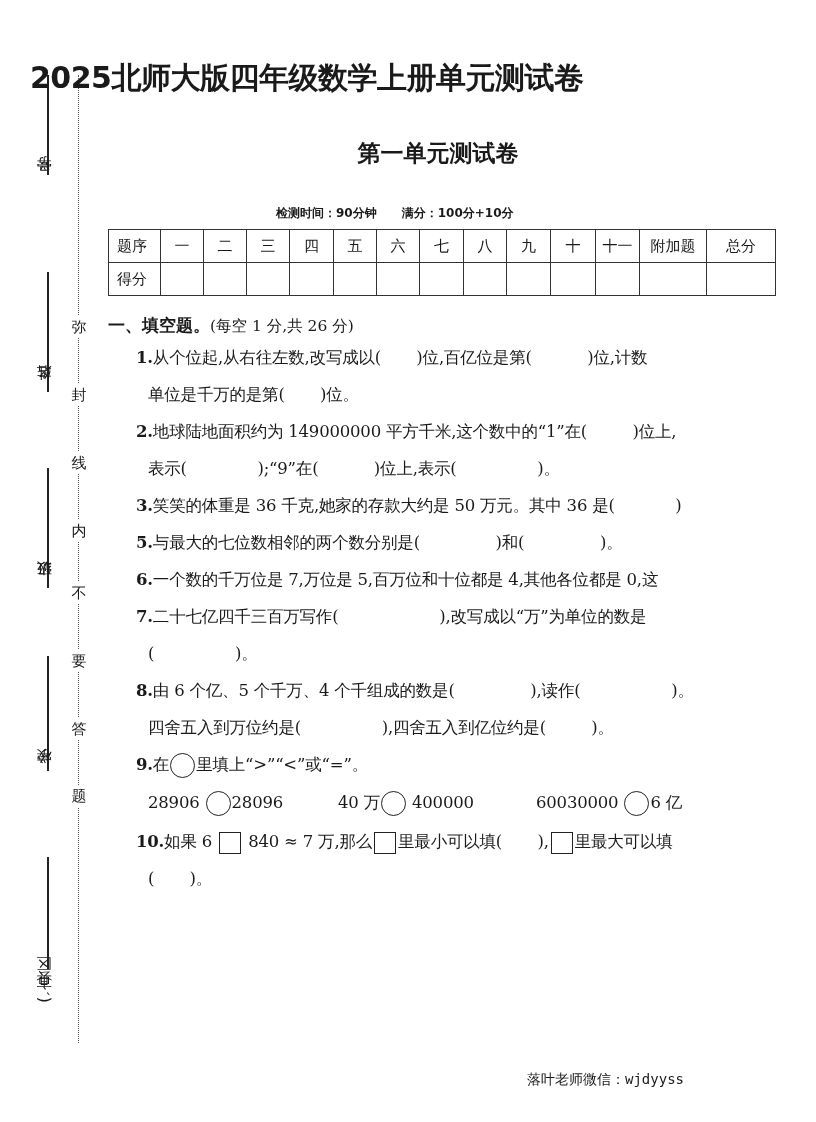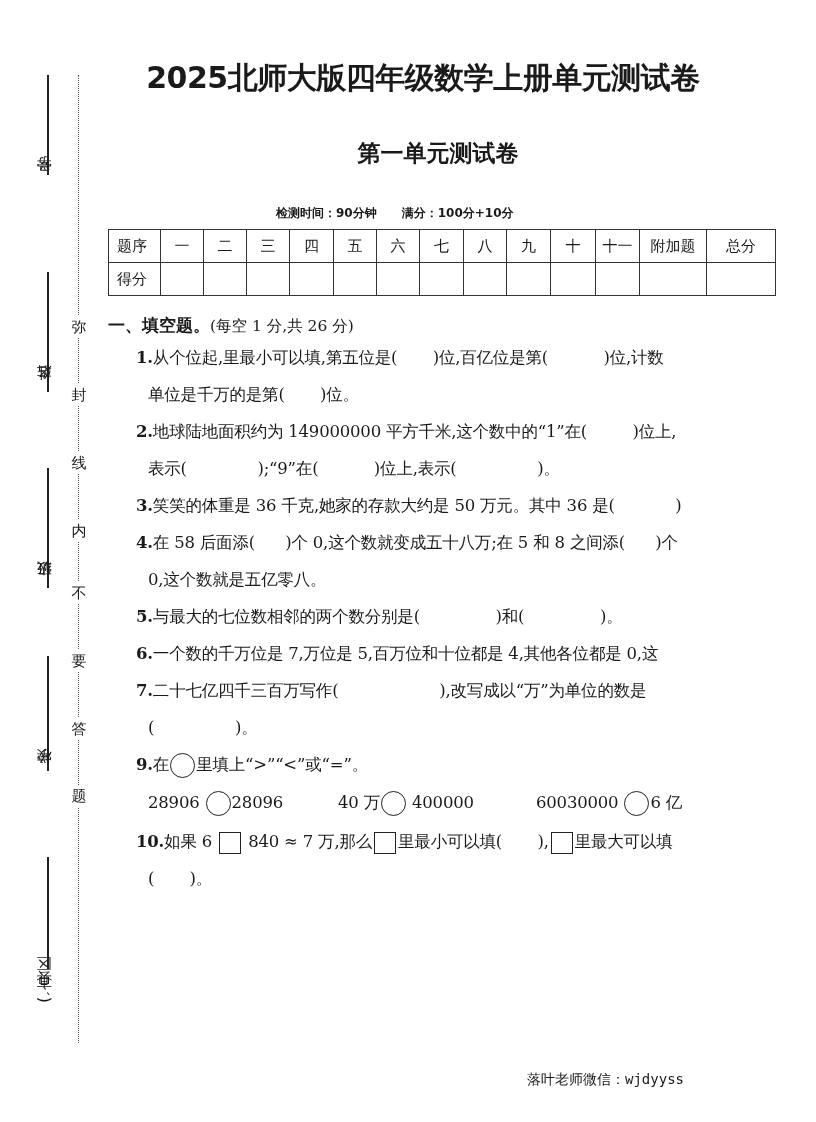--- a/index.html
+++ b/index.html
@@ -5,21 +5,21 @@
   html, body { margin: 0; padding: 0; background: #ffffff; }
   body { width: 816px; height: 1122px; position: relative; overflow: hidden; font-family: "DejaVu Serif", "Liberation Serif", serif; color: #1a1a1a; }
 
   
   .margin-line { position: absolute; left: 47px; width: 2px; background: #222; }
   .margin-label { position: absolute; left: 34px; width: 20px; font-family: "DejaVu Sans", sans-serif; font-size: 15px; writing-mode: vertical-rl; transform: rotate(180deg); line-height: 20px; text-align: center; }
   .dotted-line { position: absolute; left: 78px; top: 75px; height: 968px; border-left: 1.5px dotted #555; }
   .seal-char { position: absolute; left: 70px; width: 18px; font-family: "DejaVu Sans", sans-serif; font-size: 15px; background: #fff; text-align: center; line-height: 18px; padding: 2px 0; }
 
   
-  .main-title { position: absolute; left: 0; top: 58px; width: 816px; text-align: center; padding-left: 30px; box-sizing: border-box; font-family: "DejaVu Sans", sans-serif; font-weight: bold; font-size: 30px; letter-spacing: -0.5px; }
+  .main-title { position: absolute; left: 0; top: 58px; width: 816px; padding-left: 30px; box-sizing: border-box; font-family: "DejaVu Sans", sans-serif; font-weight: bold; font-size: 30px; letter-spacing: -0.5px; }
   .sub-title { position: absolute; left: 0; top: 138px; width: 816px; text-align: center; padding-left: 60px; box-sizing: border-box; font-family: Liberation Mono, monospace; font-weight: bold; font-size: 23px; }
   .exam-info { position: absolute; top: 205px; left: 276px; font-family: "DejaVu Sans", sans-serif; font-weight: bold; font-size: 12px; white-space: pre; }
 
   
   table.score { position: absolute; left: 108px; top: 229px; border-collapse: collapse; font-family: "DejaVu Sans", sans-serif; font-size: 15px; }
   table.score td { border: 1.5px solid #333; height: 32px; text-align: center; padding: 0; }
   table.score tr:first-child td:first-child, table.score tr:last-child td:first-child { text-align: left; padding-left: 8px; }
 
   
   .content { position: absolute; left: 108px; top: 312px; width: 660px; font-size: 17px; }
@@ -101,51 +101,51 @@
   </tr>
 </tbody>
   </table>
 
 <div class="content">
   <div class="section-head">
     <span style="font-weight:bold">一、填空题。</span><span class="note">(每空 1 分,共 26 分)</span>
   </div>
 
   <div class="q">
-    <span class="line first"><b>1.</b><span>从个位起,里最小可以填,第五位是(       )位,百亿位是第(           )位,计数</span></span>
+    <span class="line first"><b>1.</b><span>从个位起,从右往左数,改写成以(       )位,百亿位是第(           )位,计数</span></span>
     <span class="line cont">单位是千万的是第(       )位。</span>
   </div>
 
   <div class="q">
     <span class="line first"><b>2.</b><span>地球陆地面积约为 149000000 平方千米,这个数中的“1”在(         )位上,</span></span>
     <span class="line cont">表示(              );“9”在(           )位上,表示(                )。</span>
   </div>
 
   <div class="q">
     <span class="line first"><b>3.</b><span>笑笑的体重是 36 千克,她家的存款大约是 50 万元。其中 36 是(            )</span></span>
   </div>
 
-  <div class="q">
-    <span class="line first"><b>4.</b><span>在 58 后面添(      )个 0,这个数就变成五十八万;在 5 和 8 之间添(      )个</span></span>
-    <span class="line cont">0,这个数就是五亿零八。</span>
-  </div>
 
   <div class="q">
     <span class="line first"><b>5.</b><span>与最大的七位数相邻的两个数分别是(               )和(               )。</span></span>
   </div>
 
   <div class="q">
     <span class="line first"><b>6.</b><span>一个数的千万位是 7,万位是 5,百万位和十位都是 4,其他各位都是 0,这</span></span>
   </div>
 
   <div class="q">
     <span class="line first"><b>7.</b><span>二十七亿四千三百万写作(                    ),改写成以“万”为单位的数是</span></span>
     <span class="line cont">(                )。</span>
   </div>
 
+  <div class="q">
+    <span class="line first"><b>8.</b><span>由 6 个亿、5 个千万、4 个千组成的数是(               ),读作(                  )。</span></span>
+    <span class="line cont">四舍五入到万位约是(                ),四舍五入到亿位约是(         )。</span>
+  </div>
 
   <div class="q">
     <span class="line first"><b>9.</b><span>在</span><span class="circle"></span><span>里填上“&gt;”“&lt;”或“=”。</span></span>
     <div class="cmp-row"><span class="cmp" style="width:190px"><span>28906</span> <span class="circle"></span><span>28096</span></span><span class="cmp" style="width:198px"><span>40 万</span><span class="circle"></span> <span>400000</span></span><span class="cmp"><span>60030000</span> <span class="circle"></span><span>6 亿</span></span></div>
   </div>
 
   <div class="q">
     <span class="line first"><b>10.</b><span>如果 6</span> <span class="sq"></span> <span>840 ≈ 7 万,那么</span><span class="sq"></span><span>里最小可以填(       ),</span><span class="sq"></span><span>里最大可以填</span></span>
     <span class="line cont">(       )。</span>
   </div>

